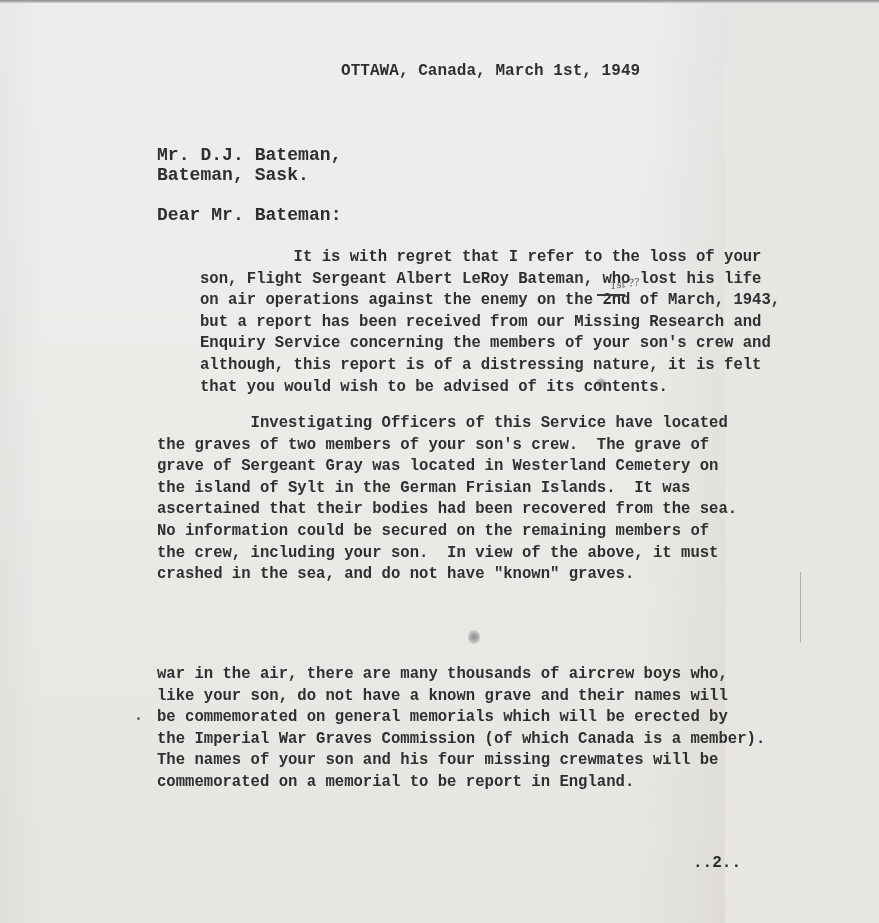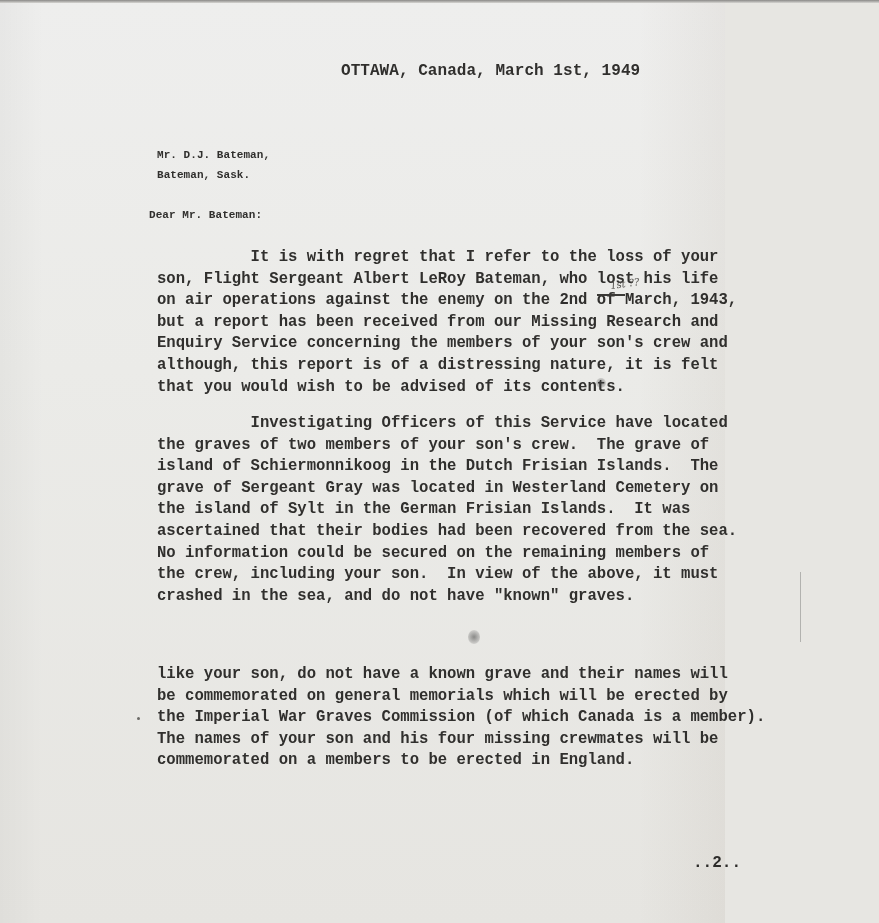--- a/index.html
+++ b/index.html
@@ -25,44 +25,44 @@
     }
     .top-edge {
       position: absolute;
       left: 0; top: 0;
       width: 879px; height: 3px;
       background: linear-gradient(180deg, #8a8987, #d6d5d2);
     }
     .line {
       position: absolute;
       white-space: pre;
-      font-size: 11px;
+      font-size: 18px;
       font-weight: bold;
       letter-spacing: 0.05px;
       line-height: 21px;
       color: #302f2d;
     }
     .dateline { left: 341px; top: 61px; font-size: 16px; }
     .addr1 { left: 157px; top: 145px; }
     .addr2 { left: 157px; top: 165px; }
-    .salutation { left: 149px; top: 205px; text-align: center; }
+    .salutation { left: 157px; top: 205px; text-align: center; }
 
     .para {
       position: absolute;
       left: 157px;
     }
     .para .row {
       display: block;
       white-space: pre;
       font-size: 15.6px;
       font-weight: bold;
       line-height: 21.6px;
       color: #302f2d;
     }
-    .p1 { top: 247px; }
+    .p1 { top: 247px; margin-left: 43px; }
     .p2 { top: 413px; }
     .p3 { top: 664px; }
 
     .annotation {
       position: absolute;
       left: 610px;
       top: 278px;
       font-family: "DejaVu Serif", serif;
       font-style: italic;
       font-size: 10px;
@@ -132,36 +132,36 @@
     <span class="row">that you would wish to be advised of its contents.</span>
   </div>
 
   <div class="strike"></div>
   <div class="annotation">1st ??</div>
   <div class="smudge s2"></div>
 
   <div class="para p2">
     <span class="row">          Investigating Officers of this Service have located</span>
     <span class="row">the graves of two members of your son's crew.  The grave of</span>
-    <span class="row">island of Schiermonnikoog in the Dutch Frisian Islands.  The</span>
     <span class="row">grave of Sergeant Gray was located in Westerland Cemetery on</span>
     <span class="row">the island of Sylt in the German Frisian Islands.  It was</span>
     <span class="row">ascertained that their bodies had been recovered from the sea.</span>
     <span class="row">No information could be secured on the remaining members of</span>
     <span class="row">the crew, including your son.  In view of the above, it must</span>
     <span class="row">crashed in the sea, and do not have "known" graves.</span>
   </div>
 
   <div class="smudge s1"></div>
   <div class="margin-mark m1"></div>
 
   <div class="para p3">
+    <span class="row">war in the air, there are many thousands of aircrew boys who,</span>
     <span class="row">like your son, do not have a known grave and their names will</span>
     <span class="row">be commemorated on general memorials which will be erected by</span>
     <span class="row">the Imperial War Graves Commission (of which Canada is a member).</span>
     <span class="row">The names of your son and his four missing crewmates will be</span>
-    <span class="row">commemorated on a members to be erected in England.</span>
+    <span class="row">commemorated on a memorial to be report in England.</span>
   </div>
 
   <div class="stray-dot"></div>
 
   <div class="page-marker">..2..</div>
 </div>
 
 </body></html>

